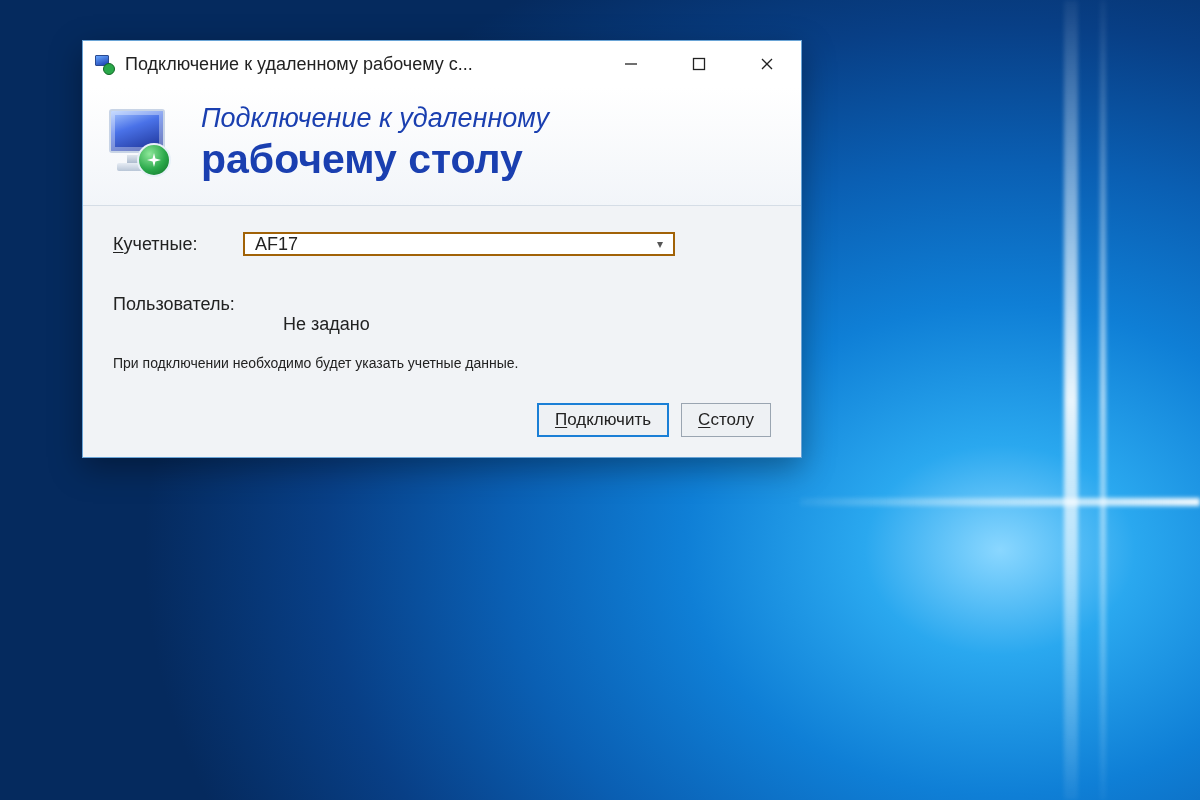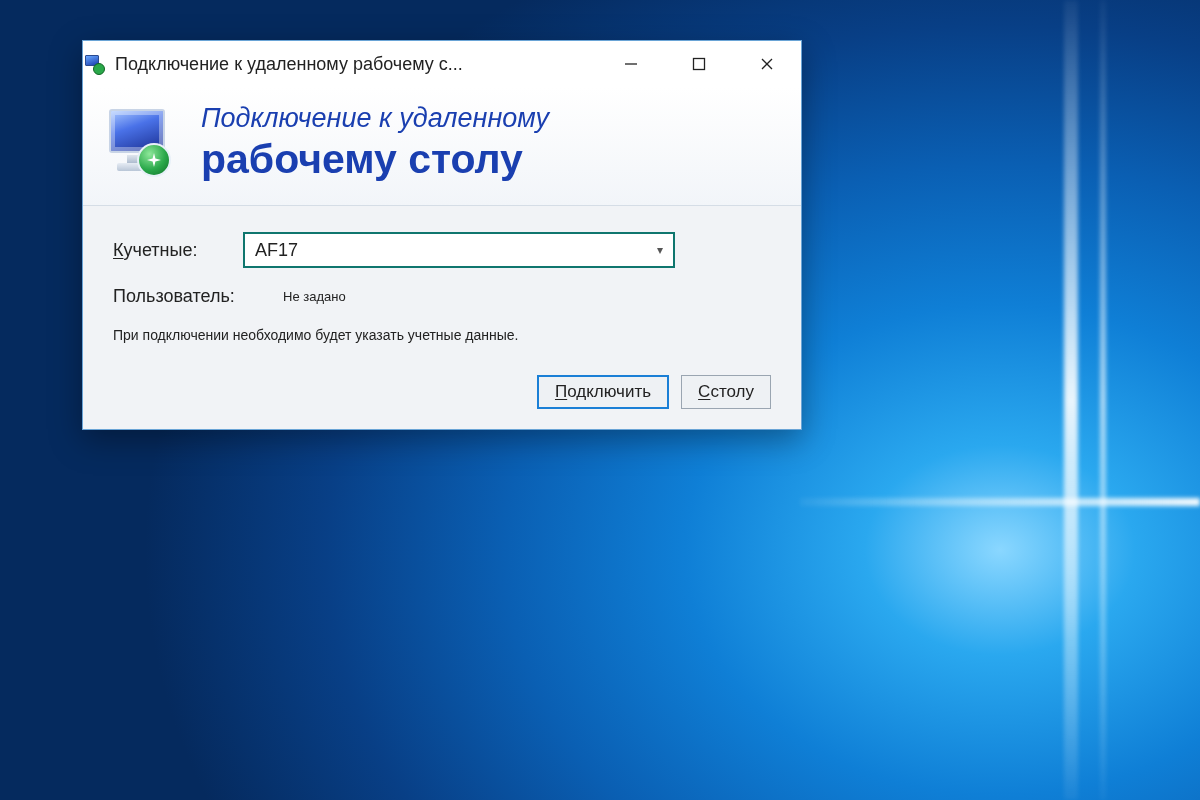--- a/index.html
+++ b/index.html
@@ -23,21 +23,21 @@
   filter: blur(2px);
 }
 
 .dialog {
   position: absolute; left: 82px; top: 40px; width: 720px;
   background: #fff; border: 1px solid #6aa4d6;
   box-shadow: 0 10px 30px rgba(0,0,0,0.35);
 }
 .titlebar {
   display: flex; align-items: center; height: 46px;
-  background: #fff; 
+  background: #fff; padding-left: 10px;
 }
 .title-icon {
   width: 22px; height: 22px; margin-right: 10px; position: relative;
 }
 .title-icon .mon { position:absolute; left:2px; top:2px; width:14px; height:11px;
   background: linear-gradient(160deg,#6aa8ff,#1a3fb0); border:1px solid #2a4a90; border-radius:1px;}
 .title-icon .circ { position:absolute; left:10px; top:10px; width:12px; height:12px;
   border-radius:50%; background:#2aa84a; border:1px solid #116625; }
 .title-text { font-size: 18px; color: #222; flex: 1; }
 .winbtns { display:flex; height:100%; }
@@ -81,28 +81,28 @@
 }
 .header-text .line1 { font-size: 27px; color: #1a3fb0; font-weight: 400; margin-bottom: 2px; font-style: italic; }
 .header-text .line2 { font-size: 41px; color: #1a3fb0; font-weight: 700; }
 
 .body-area { background: #f1f3f6; padding: 26px 30px 20px 30px; }
 .row { display:flex; align-items:center; margin-bottom: 18px; }
 .label { font-size: 18px; color:#222; }
 .underline { text-decoration: underline; text-underline-offset: 2px; }
 .computer-row .label { width: 130px; }
 .combo {
-  flex:1; max-width: 432px; height: 36px;
-  border: 2px solid #0f766e; background:#fff;
+  flex:1; max-width: 432px; height: 24px;
+  border: 2px solid #a16207; background:#fff;
   display:flex; align-items:center; padding: 0 10px;
   font-size: 18px; color:#222; justify-content: space-between;
 }
 .combo .caret { font-size: 12px; color:#555; }
 .user-row .label { width: 170px; }
-.user-row .value { font-size: 13px; color:#222; }
+.user-row .value { font-size: 18px; color:#222;margin-top:40px; }
 .info-text { font-size: 14px; color:#222; line-height: 1.45; margin-top: 6px; margin-bottom: 30px; }
 
 .footer-row { display:flex; align-items:center; }
 .expand-link { display:flex; align-items:center; gap:10px; cursor:default; }
 .expand-icon {
   width:22px; height:22px; border-radius:50%;
   border:1px solid #6a8fc6;
   background: linear-gradient(#fff,#e3ecf7);
   display:flex; align-items:center; justify-content:center;
 }

